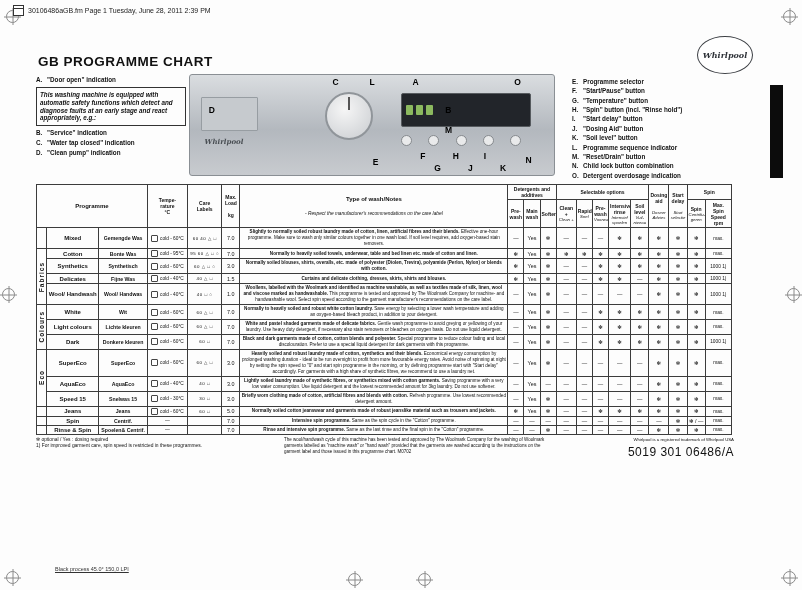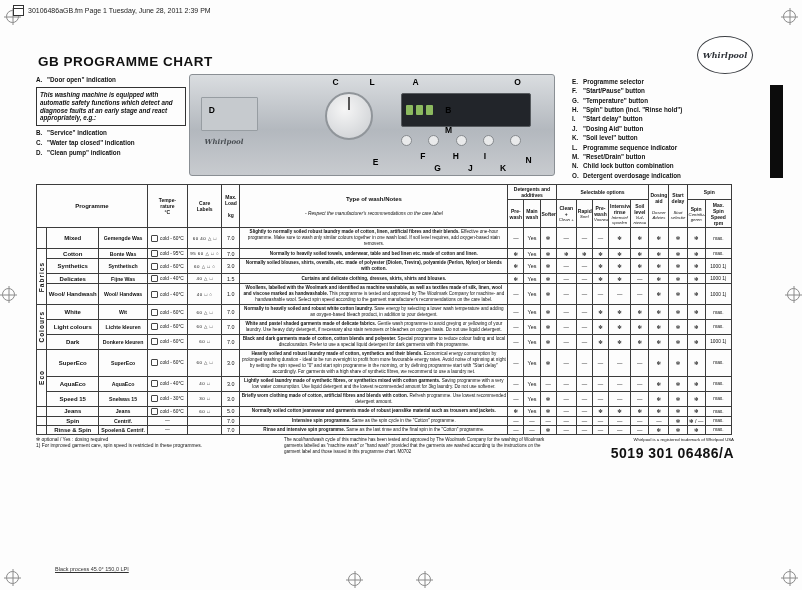--- a/index.html
+++ b/index.html
@@ -55,21 +55,21 @@
   .load-cell{font-size:5.4px;}
   .note-cell{text-align:left;font-size:4.6px;line-height:1.3;padding:1px 2px;}
   .val{font-size:5.4px;}
   .val.speed{font-size:4.8px;}
   
   .table-footer{display:flex;margin-top:2px;align-items:flex-start;}
   .legend-block{width:238px;font-size:4.9px;line-height:1.4;}
   .woolmark{flex:1;padding:0 10px;font-size:4.5px;line-height:1.35;text-align:left;}
   .right-block{width:168px;text-align:right;}
   .trademark{font-size:4.3px;margin-bottom:3px;}
-  .doc-number{font-weight:bold;font-size:14px;letter-spacing:.5px;}
+  .doc-number{font-weight:normal;font-size:12px;letter-spacing:.5px;}
   .print-footer{position:absolute;left:55px;top:566px;font-size:5.5px;color:#333;text-decoration:underline;}
 </style>
 </head>
 <body>
 
 <div class="page">
 
   <div class="regmark" style="left:6px;top:10px"></div>
   <div class="regmark" style="left:783px;top:10px"></div>
   <div class="regmark" style="left:2px;top:288px"></div>

